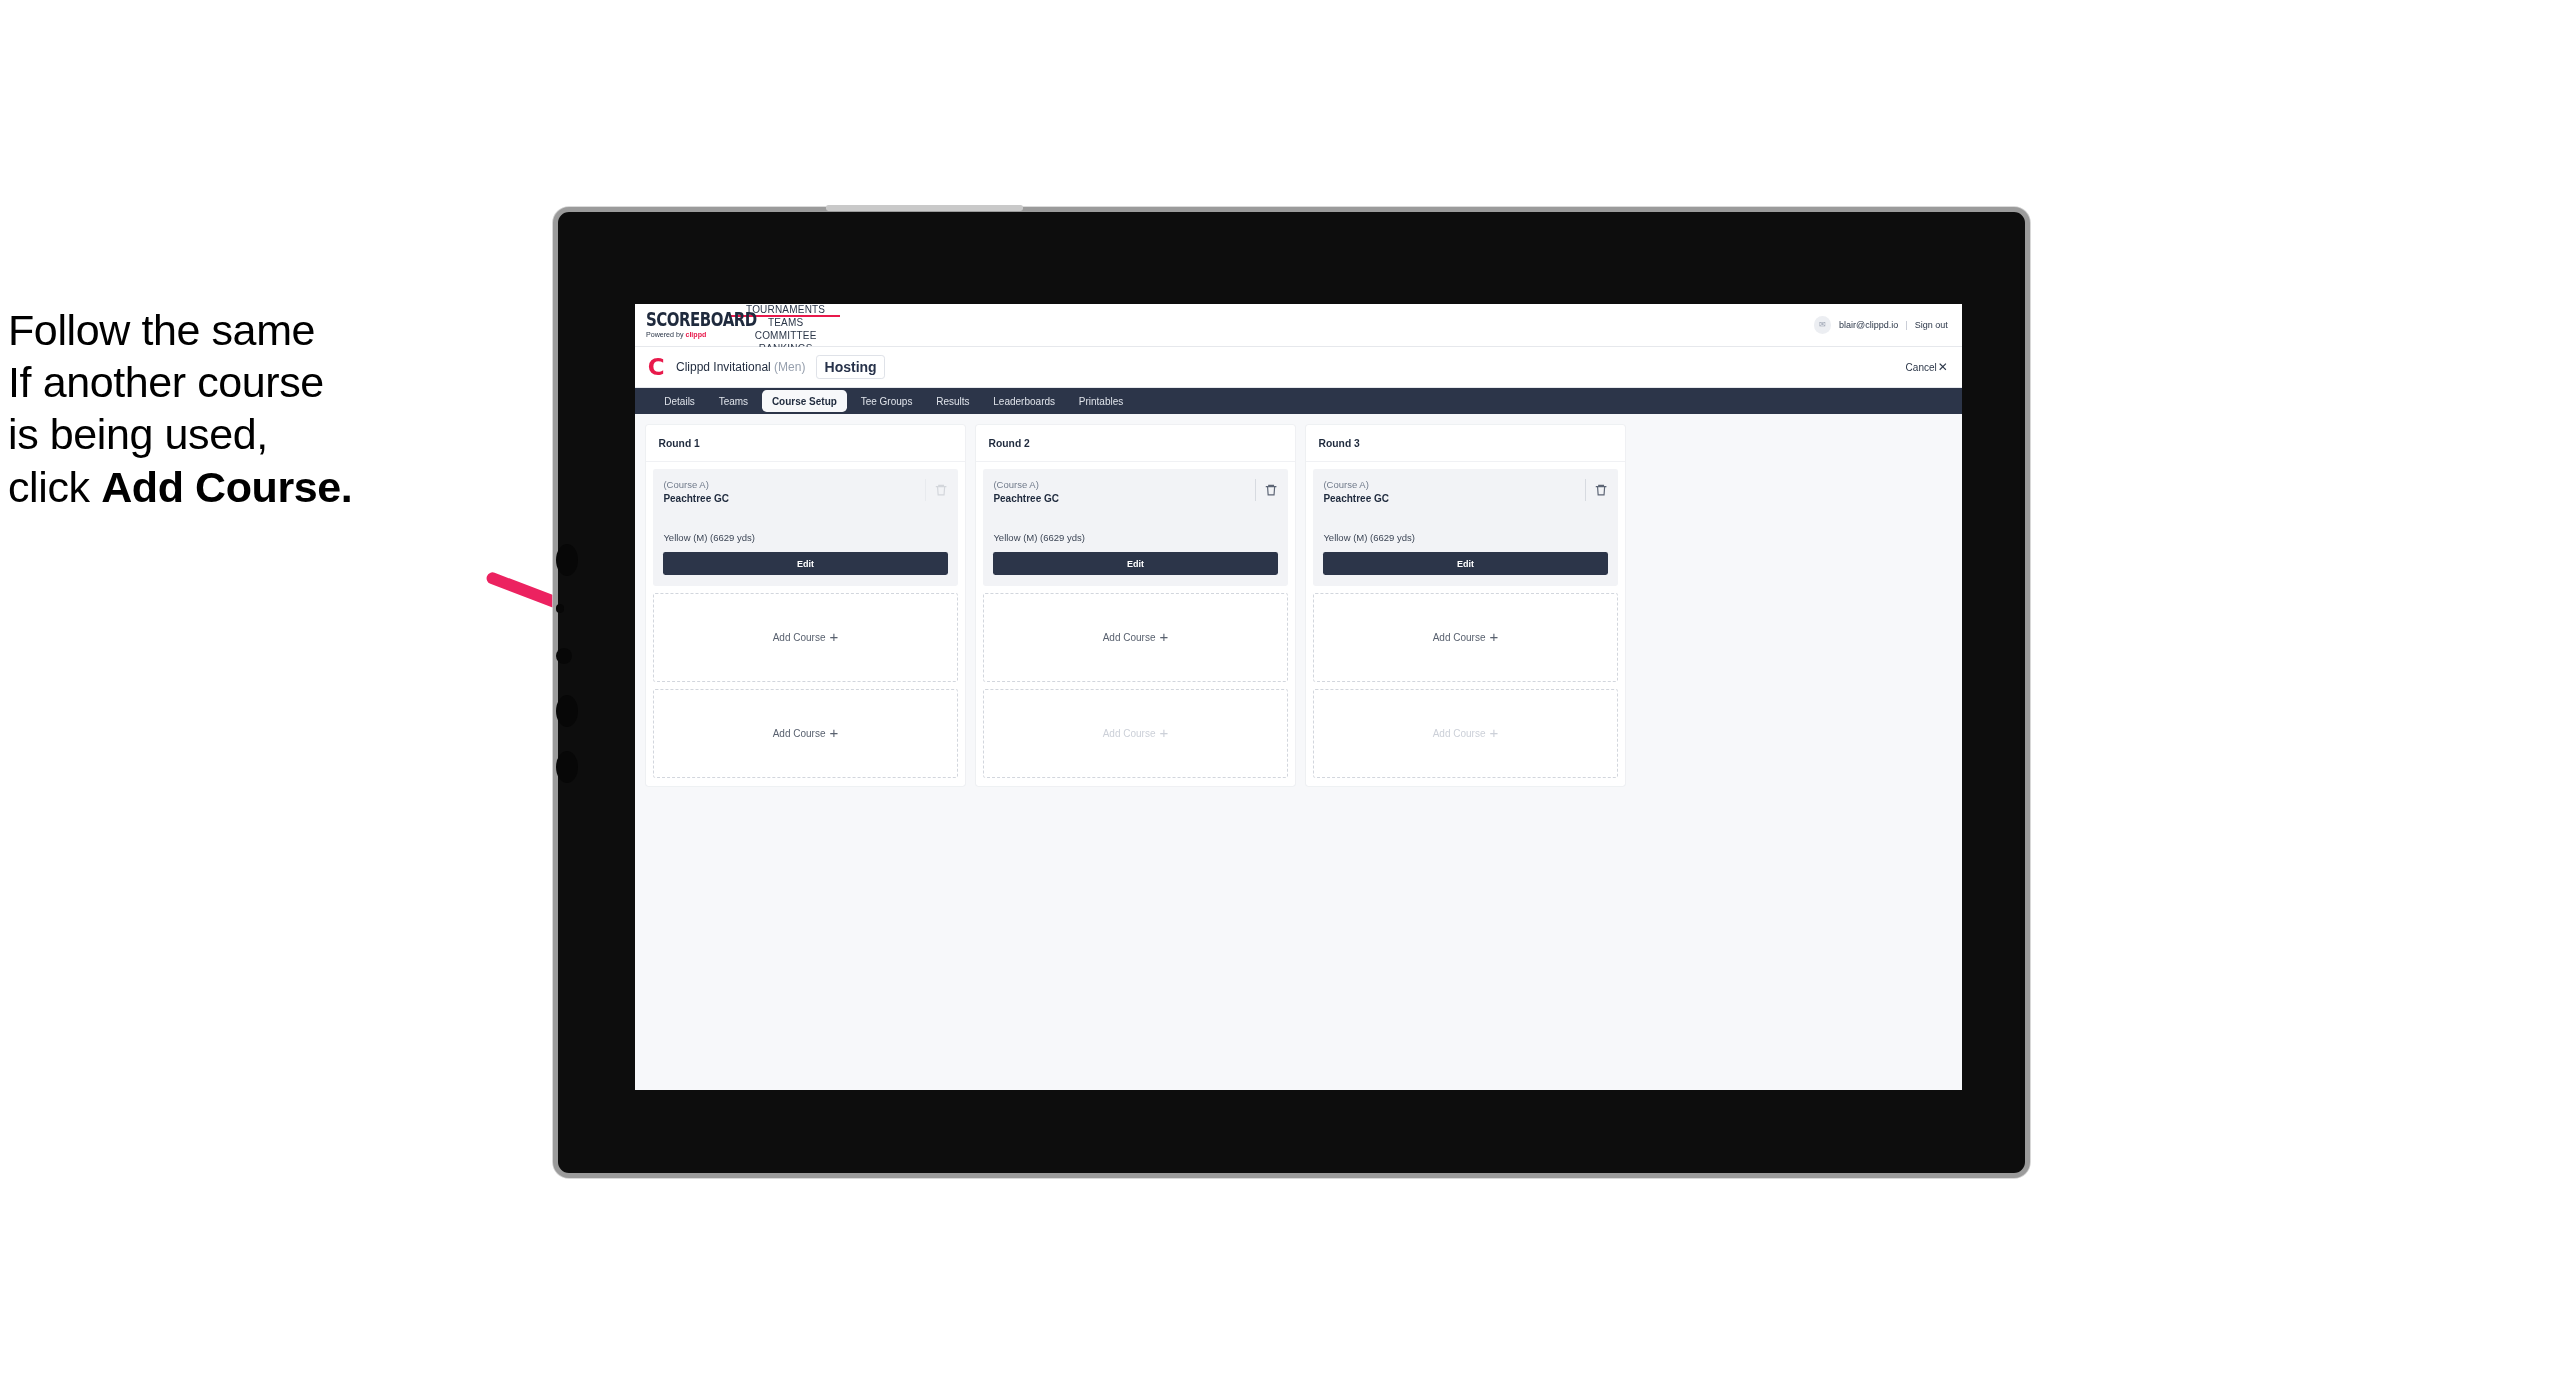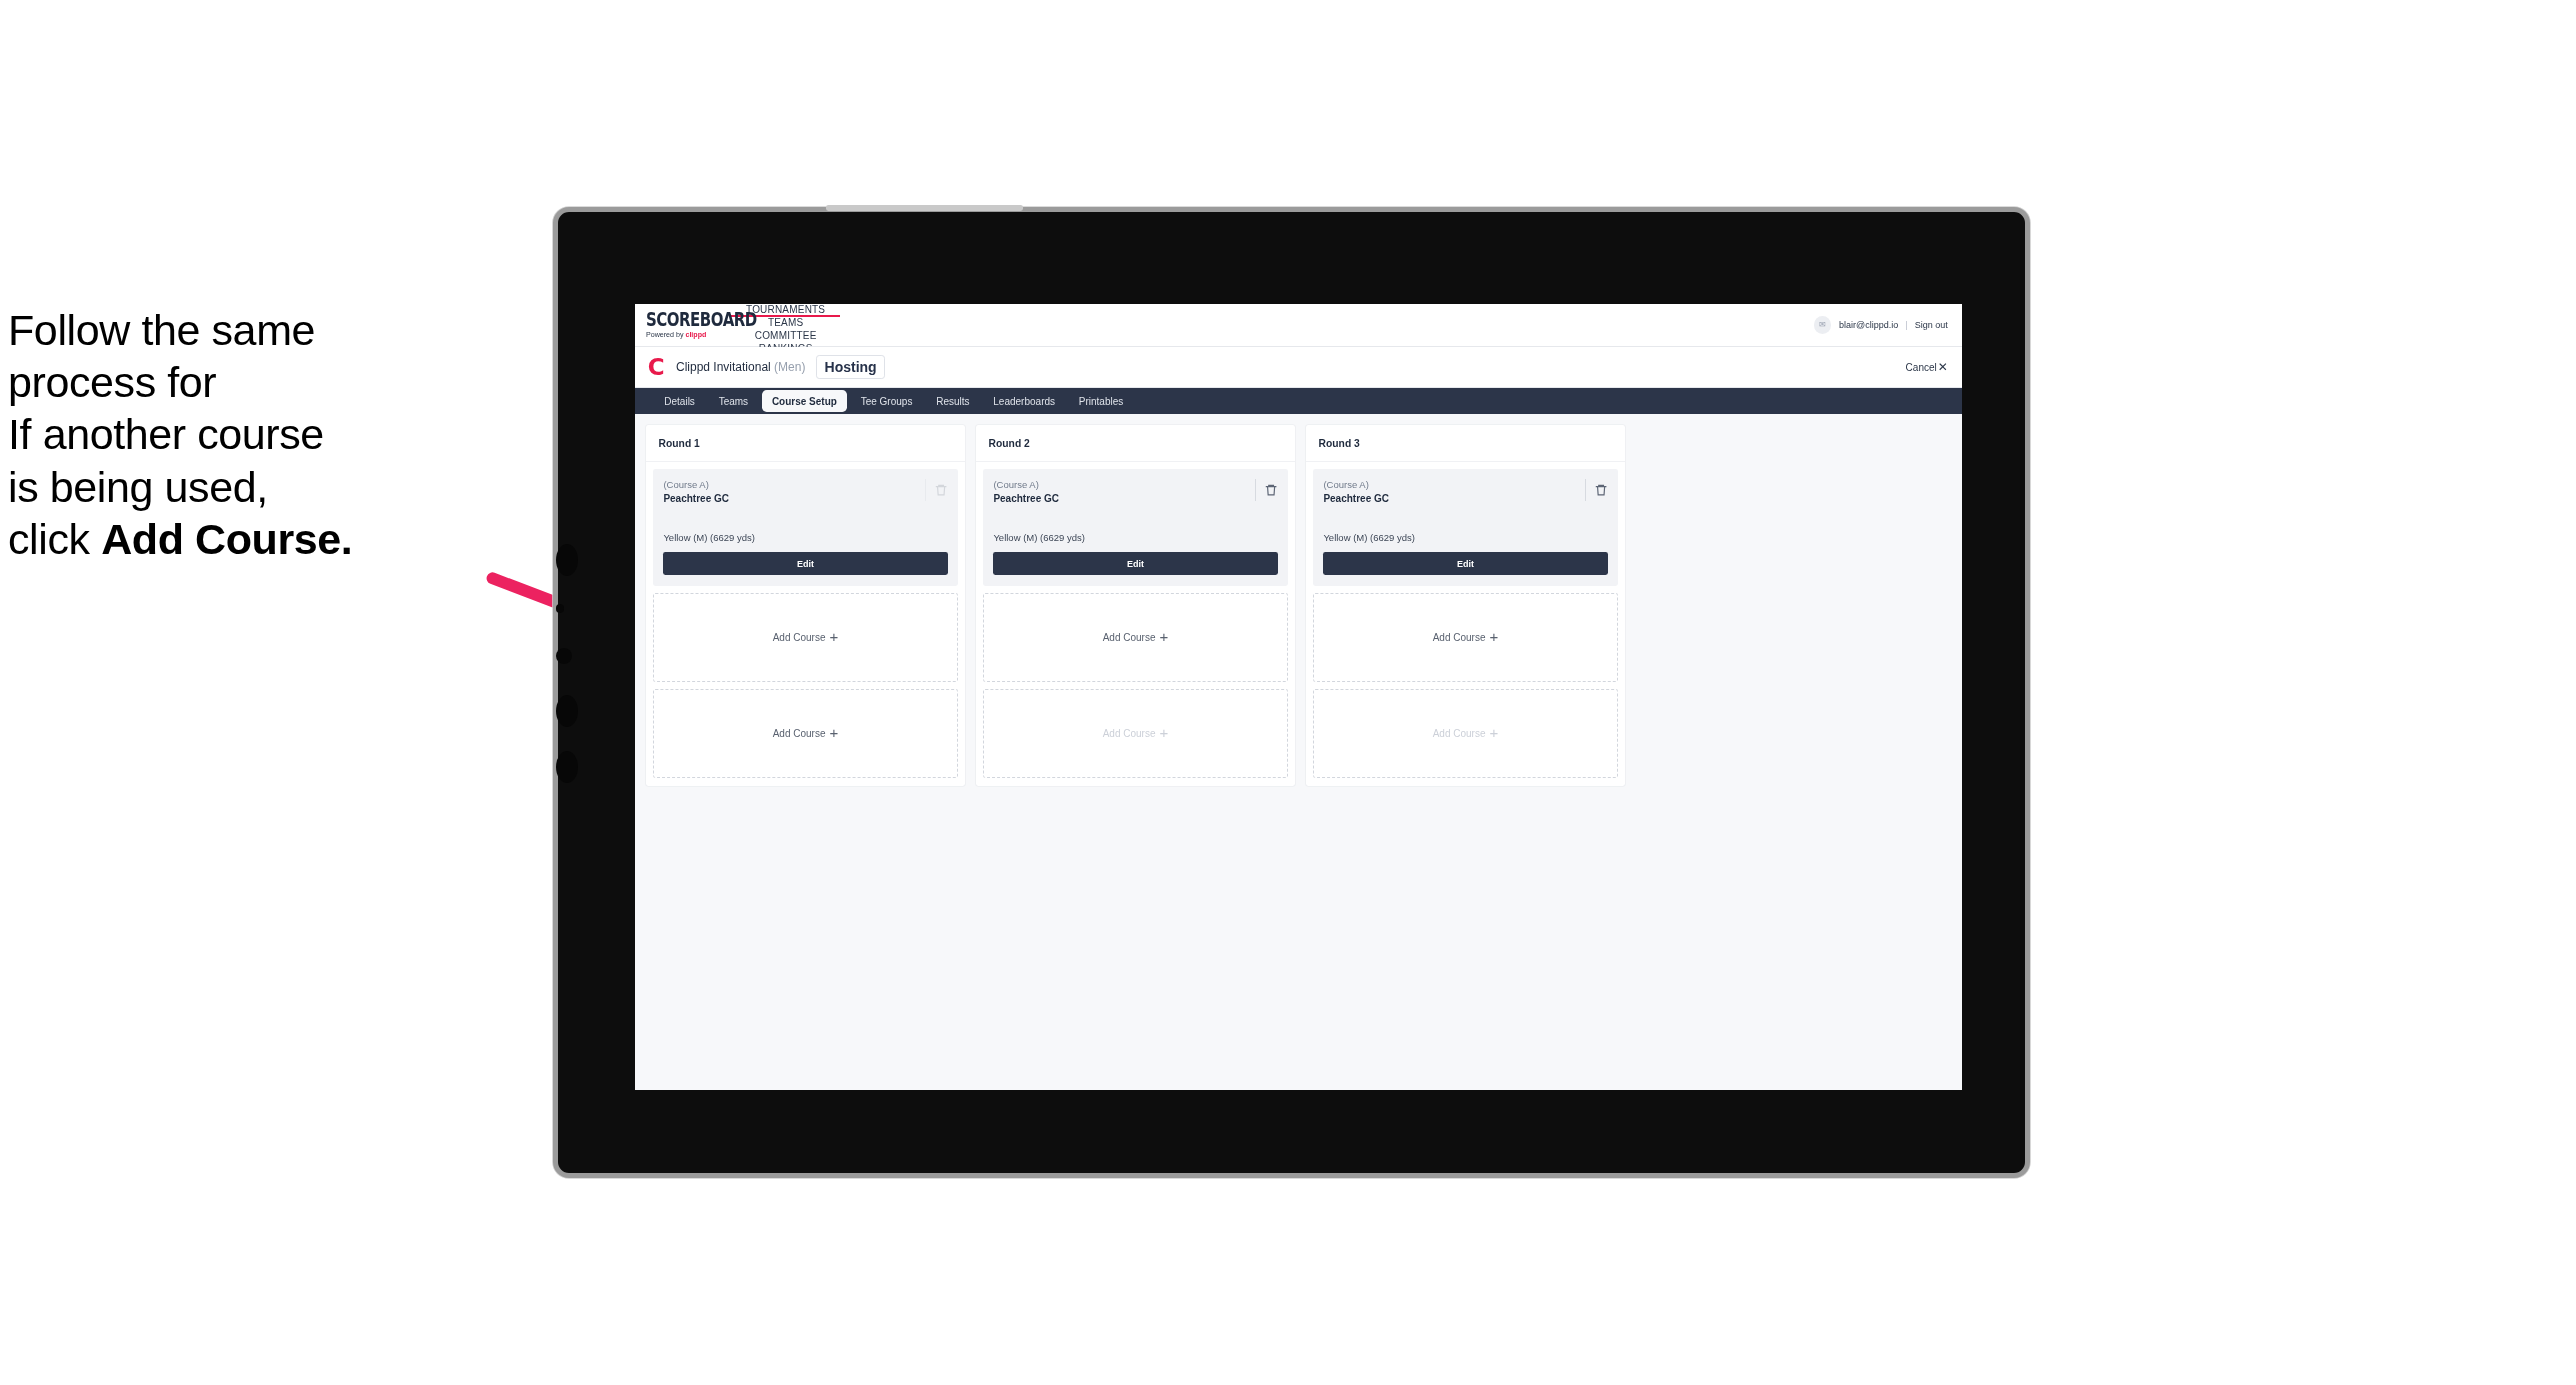--- a/index.html
+++ b/index.html
@@ -151,21 +151,20 @@
   .add-card .plus { font-size: 15px; color:#59616f; line-height:0.8; font-weight:300; }
   .add-card.ghost .lbl, .add-card.ghost .plus { color:#ccd0d8; }
 </style>
 </head>
 <body>
 
 <div id="stage">
 
   <div id="caption">
     <div class="line">Follow the same</div>
-    <div class="line">process for</div>
     <div class="line">If another course</div>
     <div class="line">is being used,</div>
     <div class="line"><span>click </span><b>Add Course.</b></div>
   </div>
 
   <svg id="arrow" viewBox="0 0 460 230">
     <line x1="64" y1="52" x2="352" y2="162" stroke="#ec2260" stroke-width="15" stroke-linecap="round"></line>
     <polygon points="398,180 330,112 326,186 250,199" fill="#ec2260"></polygon>
   </svg>
 

